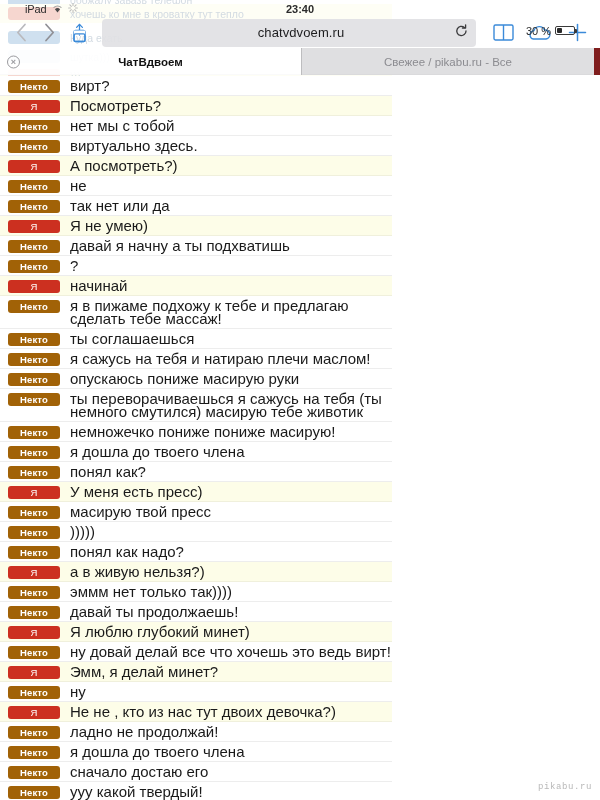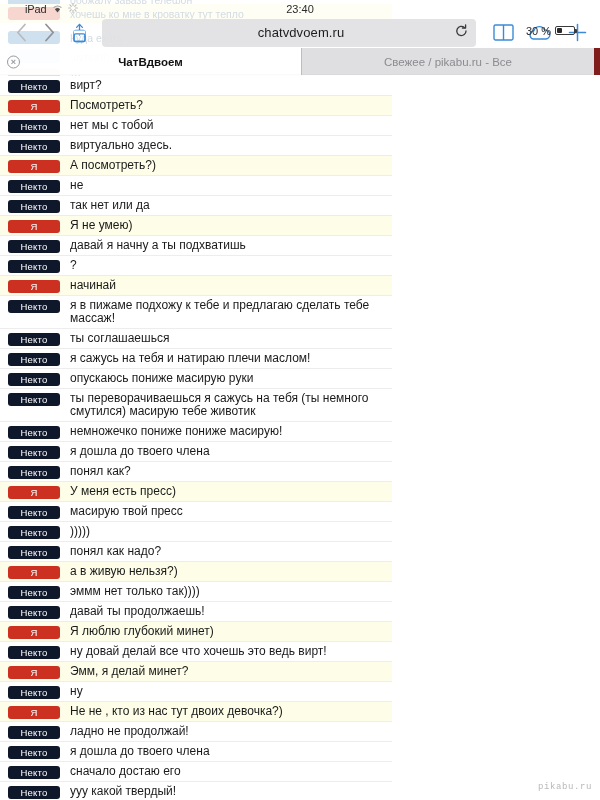--- a/index.html
+++ b/index.html
@@ -28,21 +28,21 @@
   
   .statusbar{
     position:absolute; left:0; top:0; width:600px; height:17px;
     z-index:4; display:flex; align-items:center;
     font-size:11px; color:#2b2b2b; padding:0 25px;
   }
   .sb-left{ display:flex; align-items:center; gap:5px; }
   .sb-name{ font-size:11px; font-weight:400; letter-spacing:-0.1px; }
   .sb-center{
     position:absolute; left:0; right:0; text-align:center;
-    font-size:11px; font-weight:normal; letter-spacing:0px;
+    font-size:11px; font-weight:bold; letter-spacing:0px;
   }
   .sb-right{ margin-left:auto; display:flex; align-items:center; gap:4px; z-index:2;margin-top:44px;}
   .sb-batt-text{ font-size:11px; }
   .batt{
     width:20px; height:9.5px; border:1px solid #3a3a3a; border-radius:2px;
     position:relative; display:inline-block;
   }
   .batt::after{
     content:""; position:absolute; right:-3px; top:2.6px;
     width:1.6px; height:4px; background:#3a3a3a; border-radius:0 1px 1px 0;
@@ -101,25 +101,25 @@
     border-bottom:1px solid #ededed;
     padding:2.5px 0 2.5px 0; min-height:19px;
   }
   .msg.self{ background:#fdfde8; border-bottom:1px solid #f0f0dc; }
   .badge{
     flex:none; width:52px; margin-left:8px; margin-top:1px;
     height:13px; line-height:13px; border-radius:3px;
     font-size:9.5px; text-align:center; color:#fff;
     letter-spacing:0.2px;
   }
-  .badge.nekto{ background:#0f172a; }
+  .badge.nekto{ background:#a16207;font-weight:bold; }
   .badge.ya{ background:#cc3020; }
   .body{
     margin-left:10px; margin-right:0;
-    font-size:12px; line-height:13.5px; color:#1a1a1a;
+    font-size:15px; line-height:13.5px; color:#1a1a1a;
     word-wrap:break-word; flex:1; padding-top:0px;
   }
 
   .watermark{
     position:absolute; right:8px; bottom:8px;
     font-size:9px; color:#b9b9b9; letter-spacing:0.6px;
     font-family:Liberation Mono, monospace;
     z-index:5;
   }
 </style>

